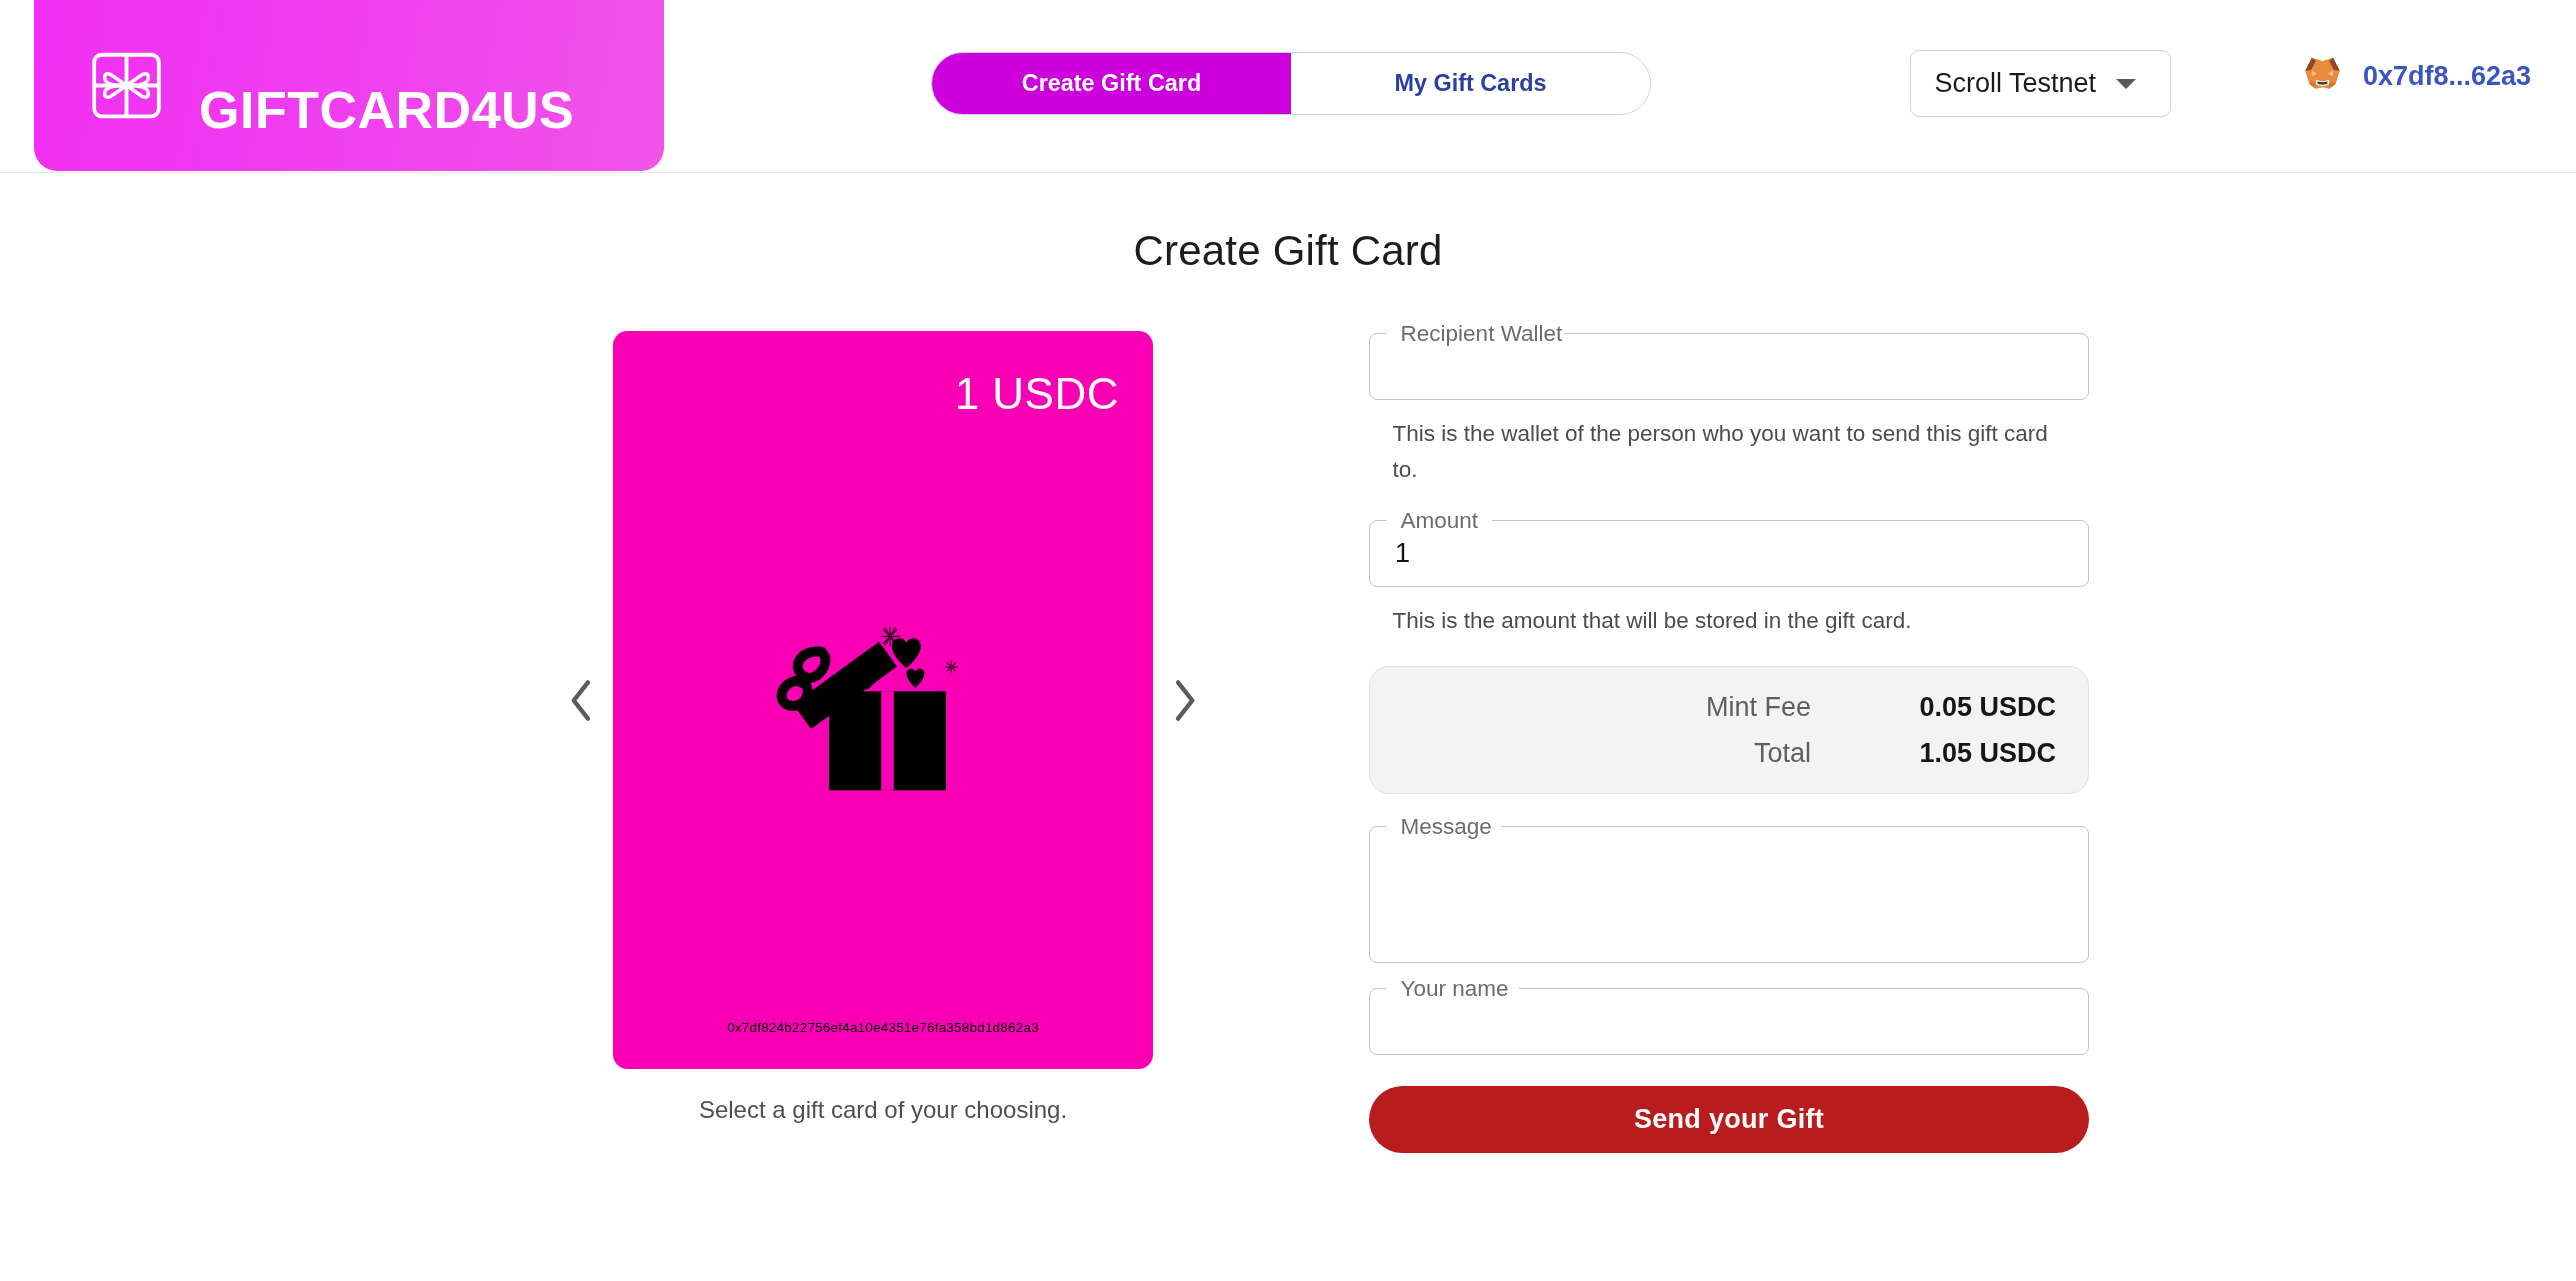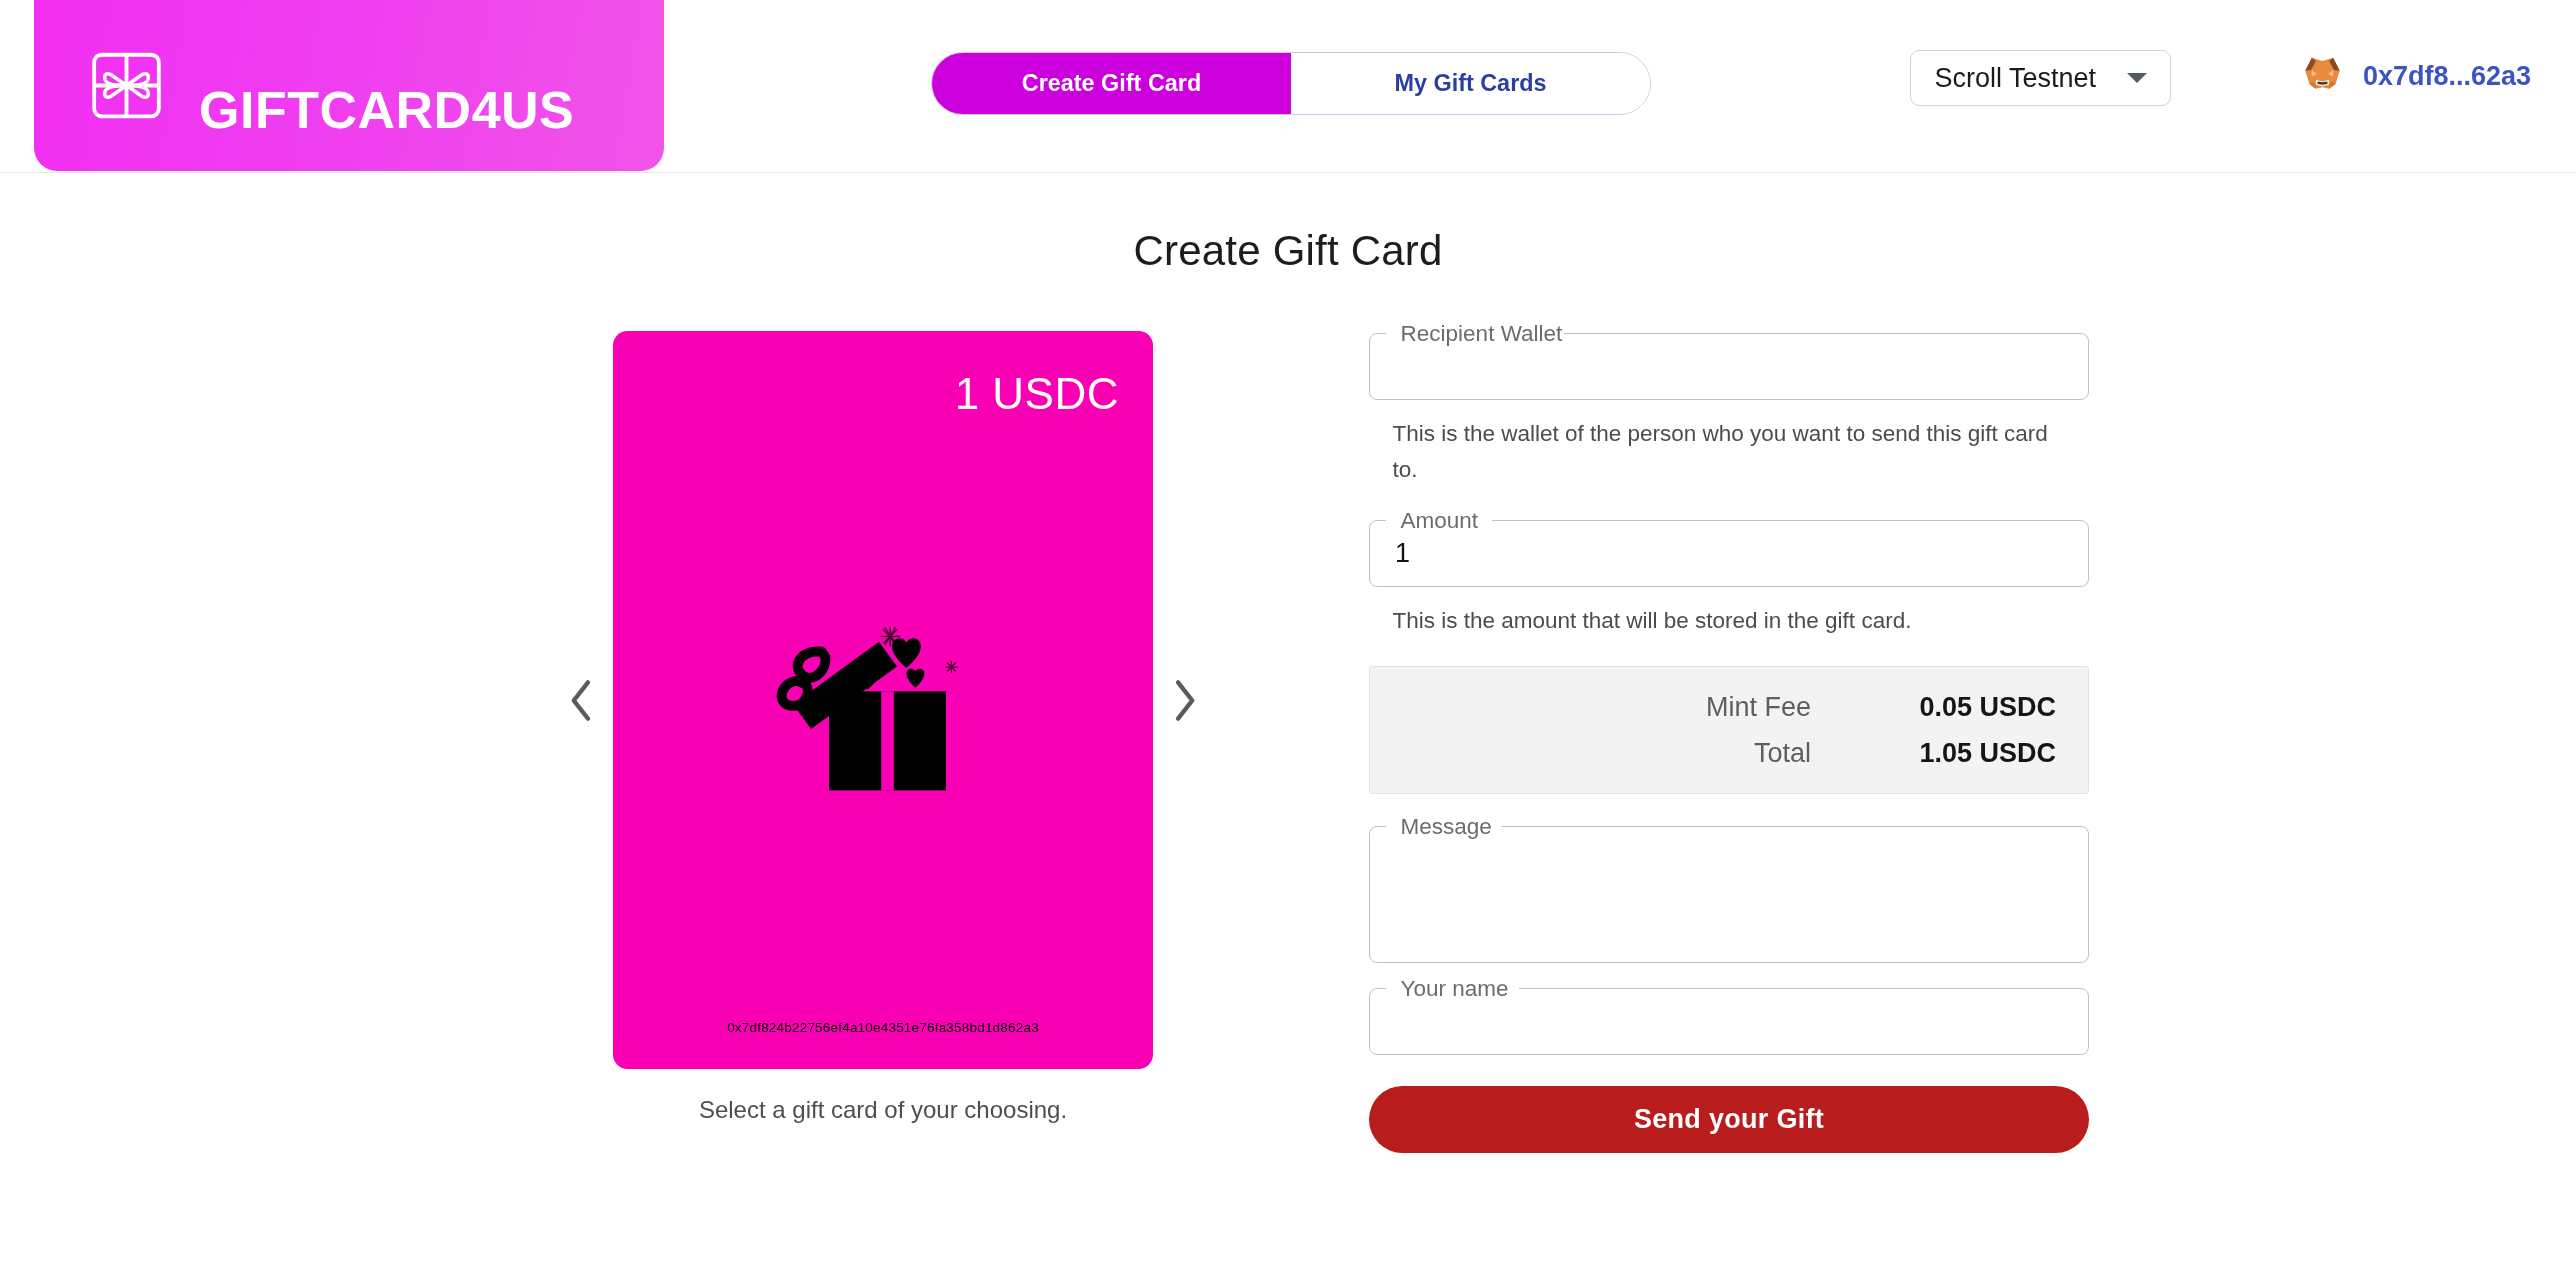--- a/index.html
+++ b/index.html
@@ -61,26 +61,26 @@
     font-weight: 700;
     cursor: pointer;
     user-select: none;
   }
   .tab.active { background: #cc00dd; color: #ffffff; }
   .tab.inactive { background: #ffffff; color: #2b3fa0; }
 
   .network-select {
     position: absolute;
     right: 405px; top: 50px;
-    min-width: 261px; height: 56px;
+    min-width: 261px; height: 67px;
     border: 1.8px solid #d3d3d3;
     border-radius: 9px;
     display: flex;
     align-items: center;
-    justify-content: space-between;
+    justify-content: flex-start;
     gap: 20px;
     padding: 0 23.4px;
     background: #ffffff;
     cursor: pointer;
   }
   .network-select .label { font-size: 27px; color: #1b1b1b; white-space: nowrap; }
   .caret {
     width: 0; height: 0;
     border-left: 10px solid transparent;
     border-right: 10px solid transparent;
@@ -248,21 +248,21 @@
     color: #4c4c4c;
     line-height: 36px;
     margin: 16px 0 0 23.4px;
     max-width: 666px;
   }
 
   .fee-box {
     margin-top: 27px;
     background: #f3f3f3;
     border: 1.8px solid #e3e3e3;
-    border-radius: 3px;
+    border-radius: 20px;
     padding: 27px 32px 27px 0;
     height: 128px;
     display: flex;
     flex-direction: column;
     justify-content: center;
     gap: 5.4px;
   }
   .fee-row {
     display: flex;
     justify-content: flex-end;

